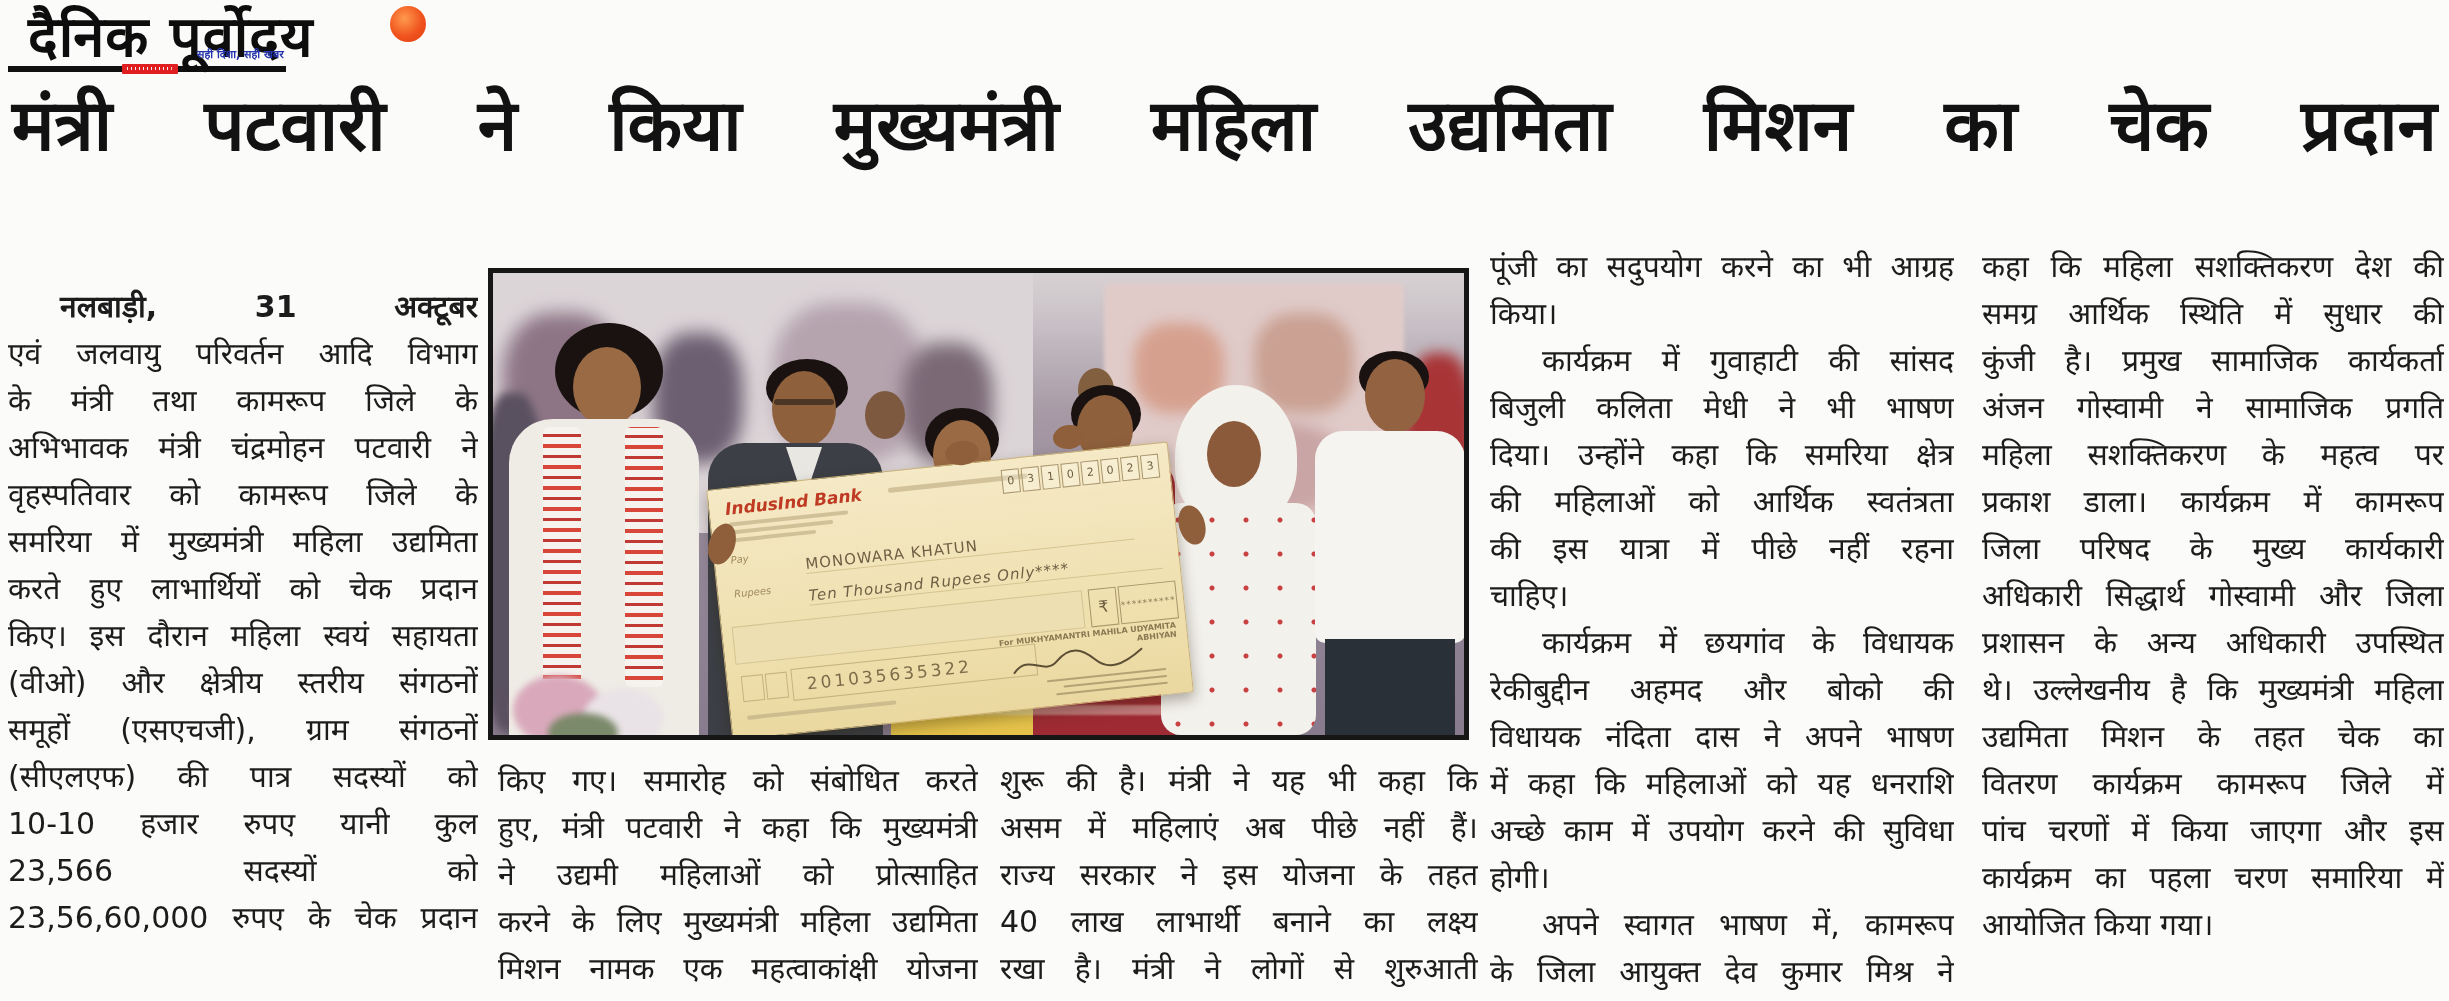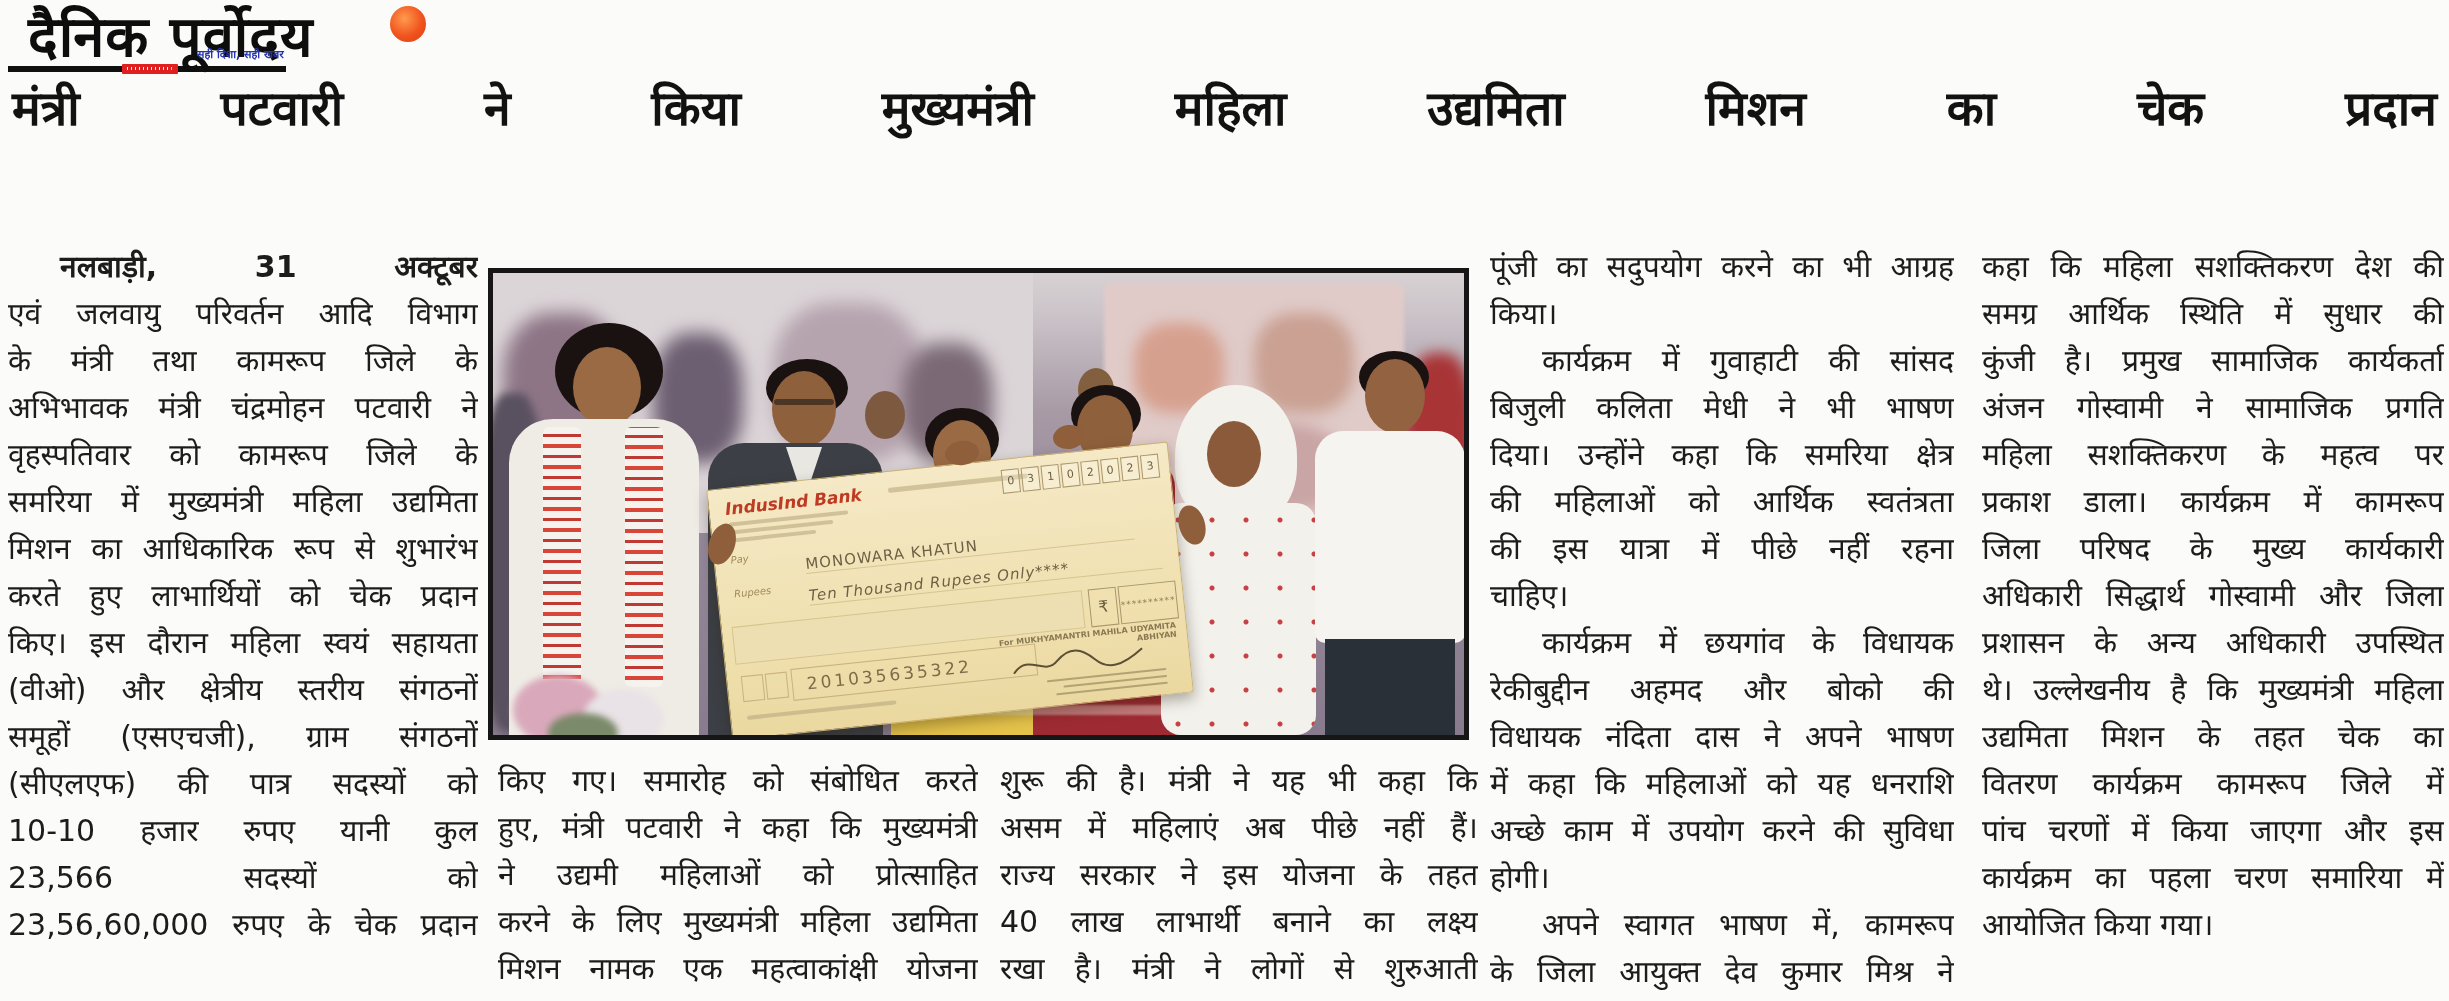--- a/index.html
+++ b/index.html
@@ -9,27 +9,27 @@
   #masthead-logo{left:28px;top:-4px;font-size:56px;font-weight:800;letter-spacing:1px;color:#0d0d0d;z-index:2;}
   #logo-sun{left:390px;top:6px;width:36px;height:36px;border-radius:50%;
     background:radial-gradient(circle at 40% 35%,#ff9a4d 0%,#f0541e 55%,#e03c10 100%);z-index:1;}
   #masthead-tagline{left:197px;top:46px;font-size:11px;font-weight:700;color:#2434ad;z-index:3;}
   #masthead-rule{left:8px;top:66px;width:278px;height:6px;background:#101010;}
   #masthead-badge{left:122px;top:64px;width:56px;height:10px;background:#e02020;
     border-radius:1px;background-image:repeating-linear-gradient(90deg,rgba(255,255,255,.9) 0 1px,transparent 1px 4px);
     background-size:80% 3px;background-position:5px 3px;background-repeat:no-repeat;}
   
   #headline{left:12px;top:74px;width:2425px;height:102px;display:flex;justify-content:space-between;
-    font-size:48px;font-weight:800;color:#121212;white-space:nowrap;align-items:flex-start;}
+    font-size:71px;font-weight:800;color:#121212;white-space:nowrap;align-items:flex-start;}
   
   .col{font-size:30px;line-height:47px;}
   .line{text-align:justify;text-align-last:justify;height:47px;overflow:hidden;}
   .line.pend{text-align:left;text-align-last:left;}
   .line.indent{padding-left:52px;}
-  .line.boldline{font-weight:700;}
+  .line.boldline{font-weight:700;margin-top:40px;}
   .line b{font-weight:700;}
   #col-1{left:8px;top:243px;width:470px;}
   #col-2{left:498px;top:757px;width:480px;}
   #col-3{left:1000px;top:757px;width:478px;}
   #col-4{left:1490px;top:243px;width:464px;}
   #col-5{left:1982px;top:243px;width:462px;}
   
   #photo{left:488px;top:268px;width:981px;height:472px;border:5px solid #161616;box-sizing:border-box;
     background:linear-gradient(180deg,#d8d2d4 0%,#c6bec4 12%,#a79aa5 30%,#948798 60%,#887b8d 100%);overflow:hidden;}
   .blob{position:absolute;filter:blur(7px);border-radius:40%;}
@@ -94,21 +94,20 @@
     <span>प्रदान</span>
   </div>
 
 <div class="abs col" id="col-1">
     <div class="line indent boldline">नलबाड़ी, 31 अक्टूबर</div>
     <div class="line">एवं जलवायु परिवर्तन आदि विभाग</div>
     <div class="line">के मंत्री तथा कामरूप जिले के</div>
     <div class="line">अभिभावक मंत्री चंद्रमोहन पटवारी ने</div>
     <div class="line">वृहस्पतिवार को कामरूप जिले के</div>
     <div class="line">समरिया में मुख्यमंत्री महिला उद्यमिता</div>
-    <div class="line">मिशन का आधिकारिक रूप से शुभारंभ</div>
     <div class="line">करते हुए लाभार्थियों को चेक प्रदान</div>
     <div class="line">किए। इस दौरान महिला स्वयं सहायता</div>
     <div class="line">(वीओ) और क्षेत्रीय स्तरीय संगठनों</div>
     <div class="line">समूहों (एसएचजी), ग्राम संगठनों</div>
     <div class="line">(सीएलएफ) की पात्र सदस्यों को</div>
     <div class="line">10-10 हजार रुपए यानी कुल</div>
     <div class="line">23,566 सदस्यों को</div>
     <div class="line">23,56,60,000 रुपए के चेक प्रदान</div>
   </div>
 <div class="abs col" id="col-2">

